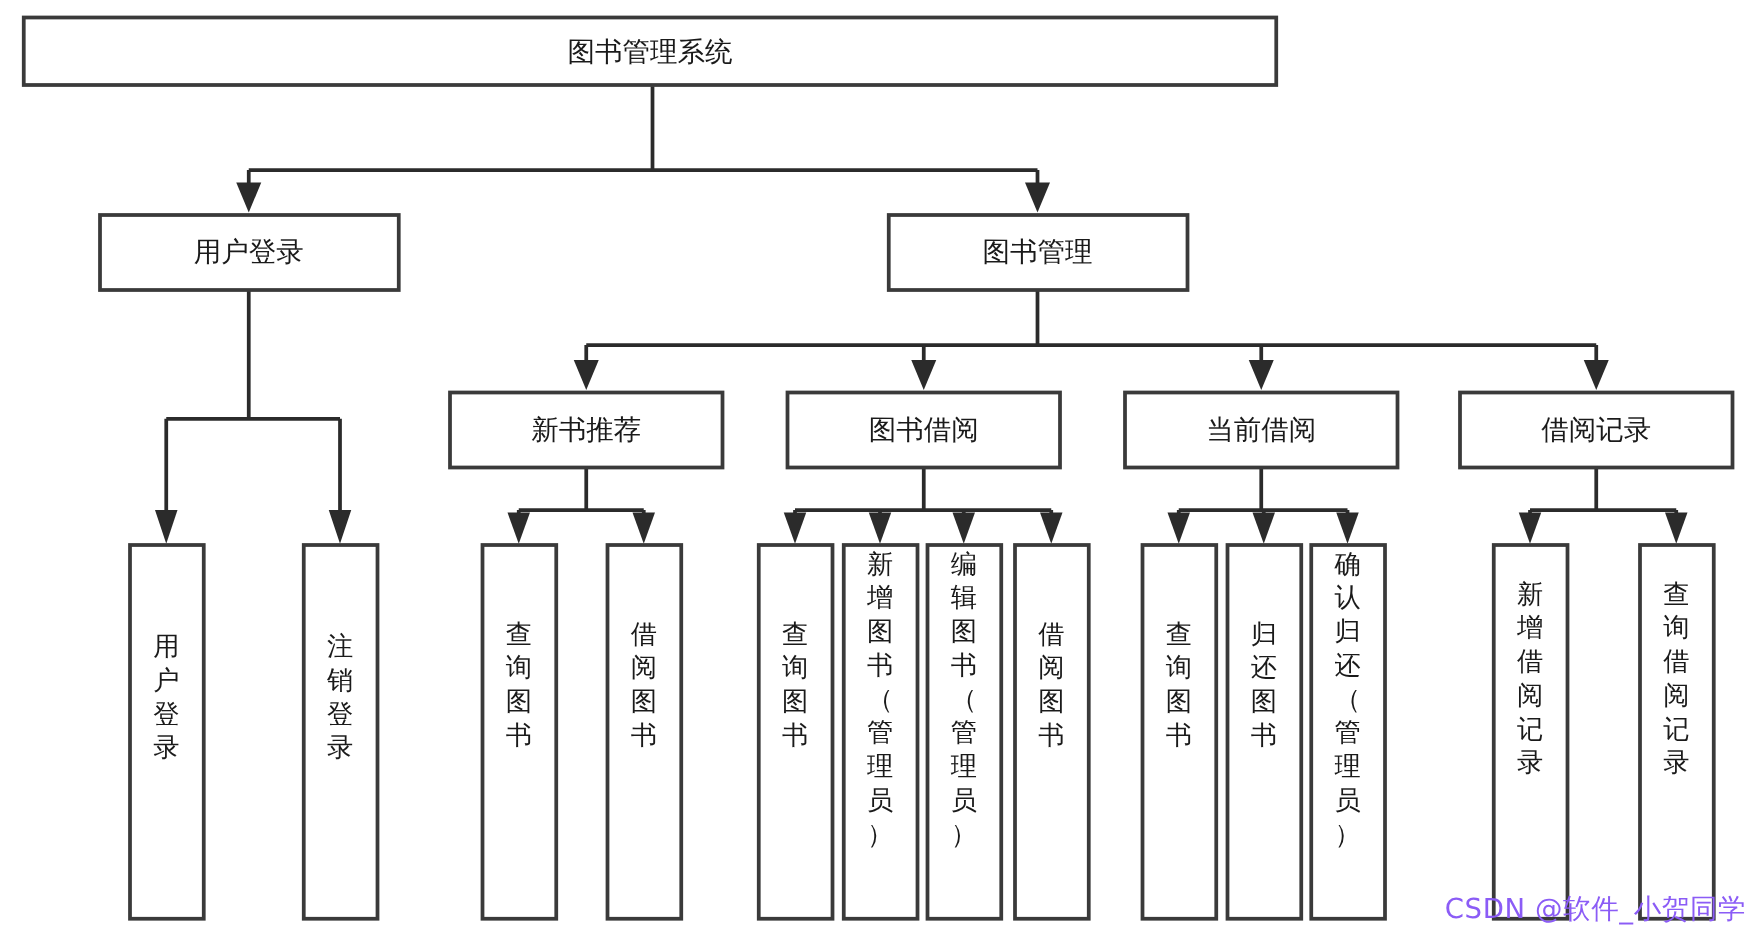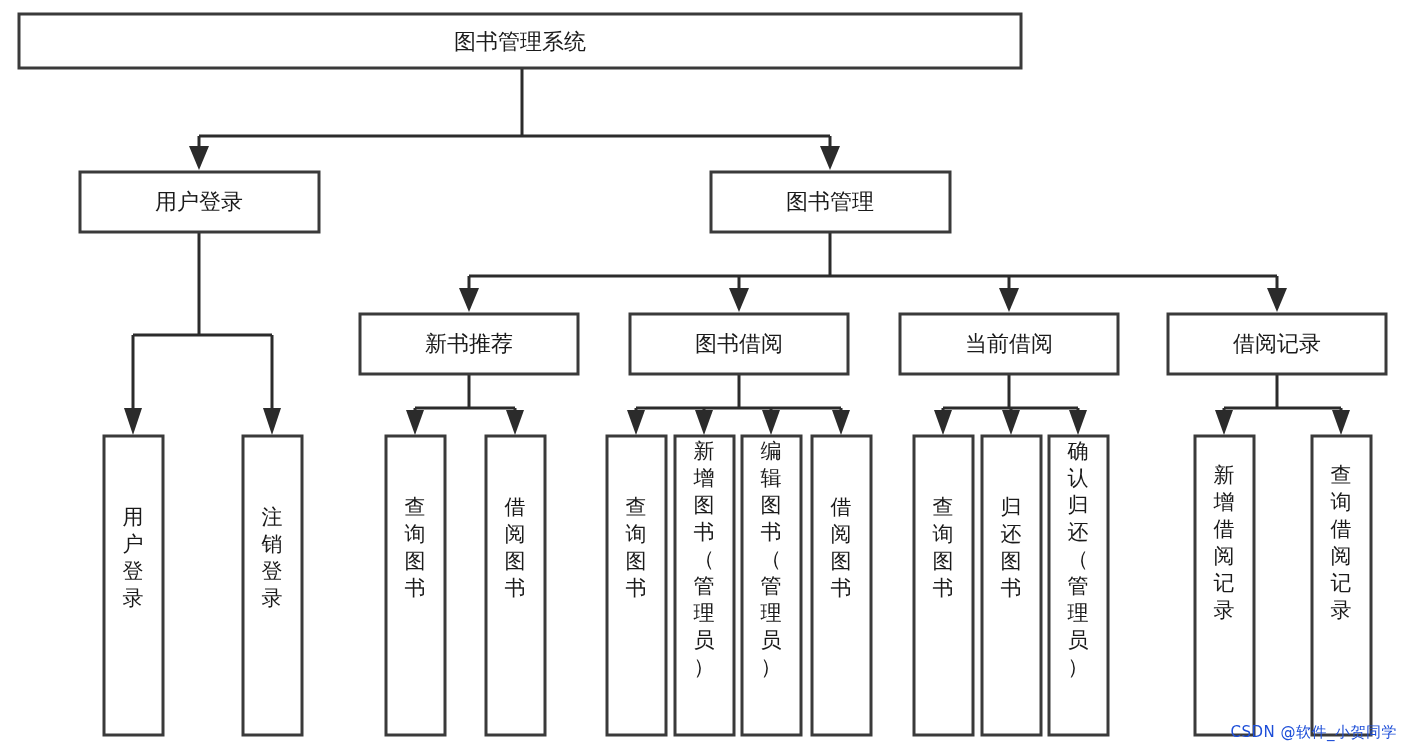--- a/index.html
+++ b/index.html
@@ -44,22 +44,22 @@
   }
   .arrow-head {
     fill: #2b2b2b;
     stroke: none;
   }
   .watermark {
     position: absolute;
     right: 8px;
     bottom: 5px;
     font-family: "DejaVu Sans", "Liberation Sans", sans-serif;
-    font-size: 15px;
-    color: #1d4ed8;
+    font-size: 22px;
+    color: #8b5cf6;
     letter-spacing: 0.5px;
     white-space: nowrap;
     user-select: none;
   }
 </style>
 </head>
 <body>
 
 <svg id="diagram" viewBox="0 0 1405 747" xmlns="http://www.w3.org/2000/svg">
 

